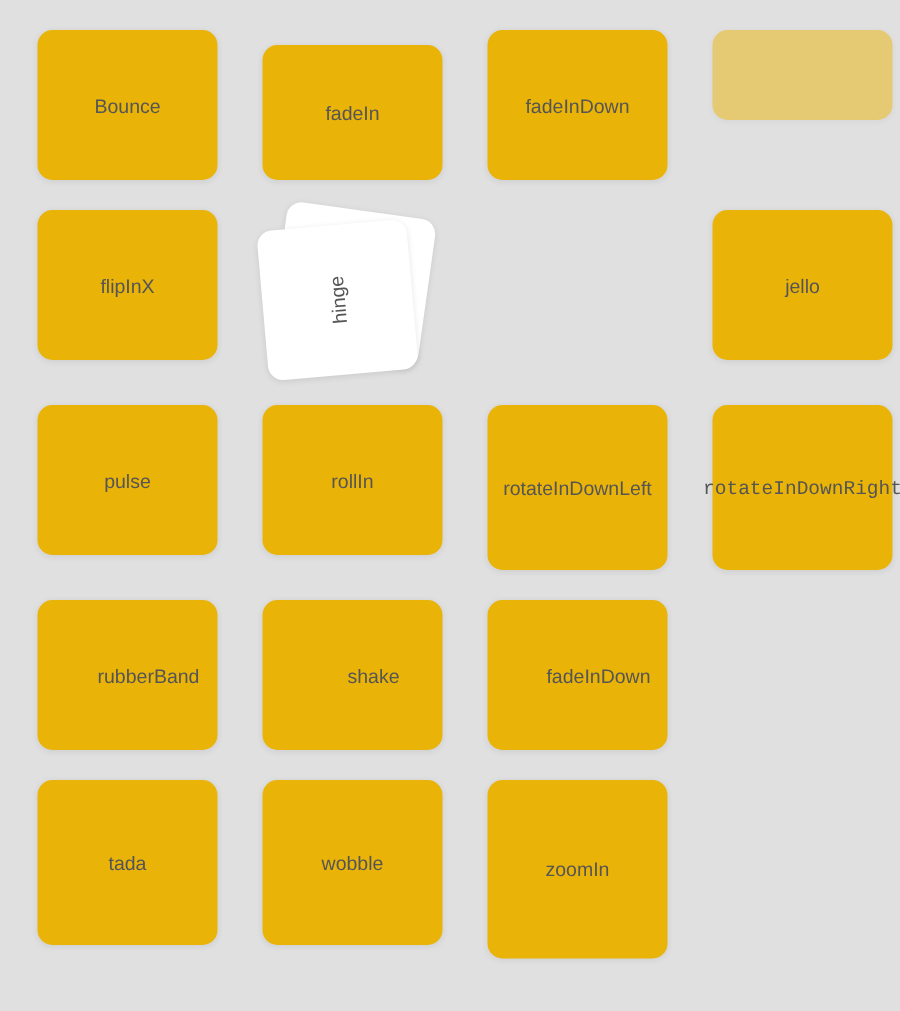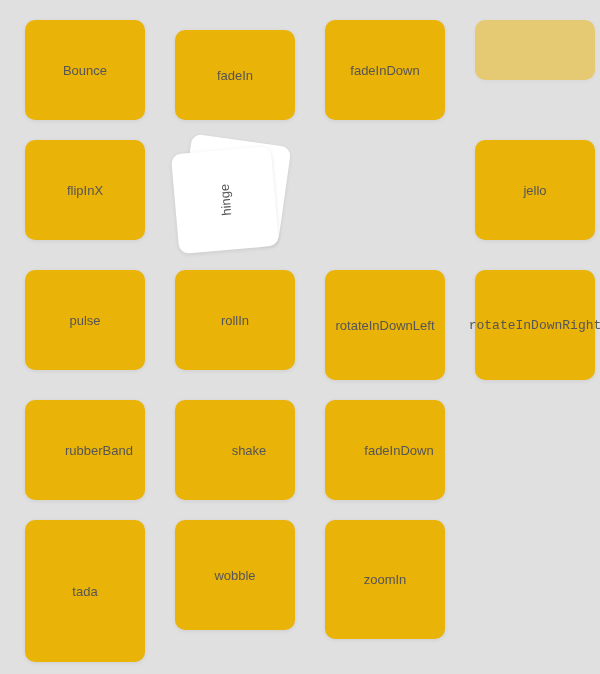--- a/index.html
+++ b/index.html
@@ -156,21 +156,21 @@
 
   <div class="card card-normal col2 row4">
     <span>shake</span>
   </div>
 
   <div class="card card-normal col3 row4">
     <span>fadeInDown</span>
   </div>
 
 
-  <div class="card card-normal col1 row5" style="height:142px;">
+  <div class="card card-normal col1 row5" style="height:110px;">
     <span>tada</span>
   </div>
 
   <div class="card card-normal col2 row5" style="height:110px;">
     <span>wobble</span>
   </div>
 
   <div class="card card-normal col3 row5" style="height:119px;">
     <span>zoomIn</span>
   </div>

